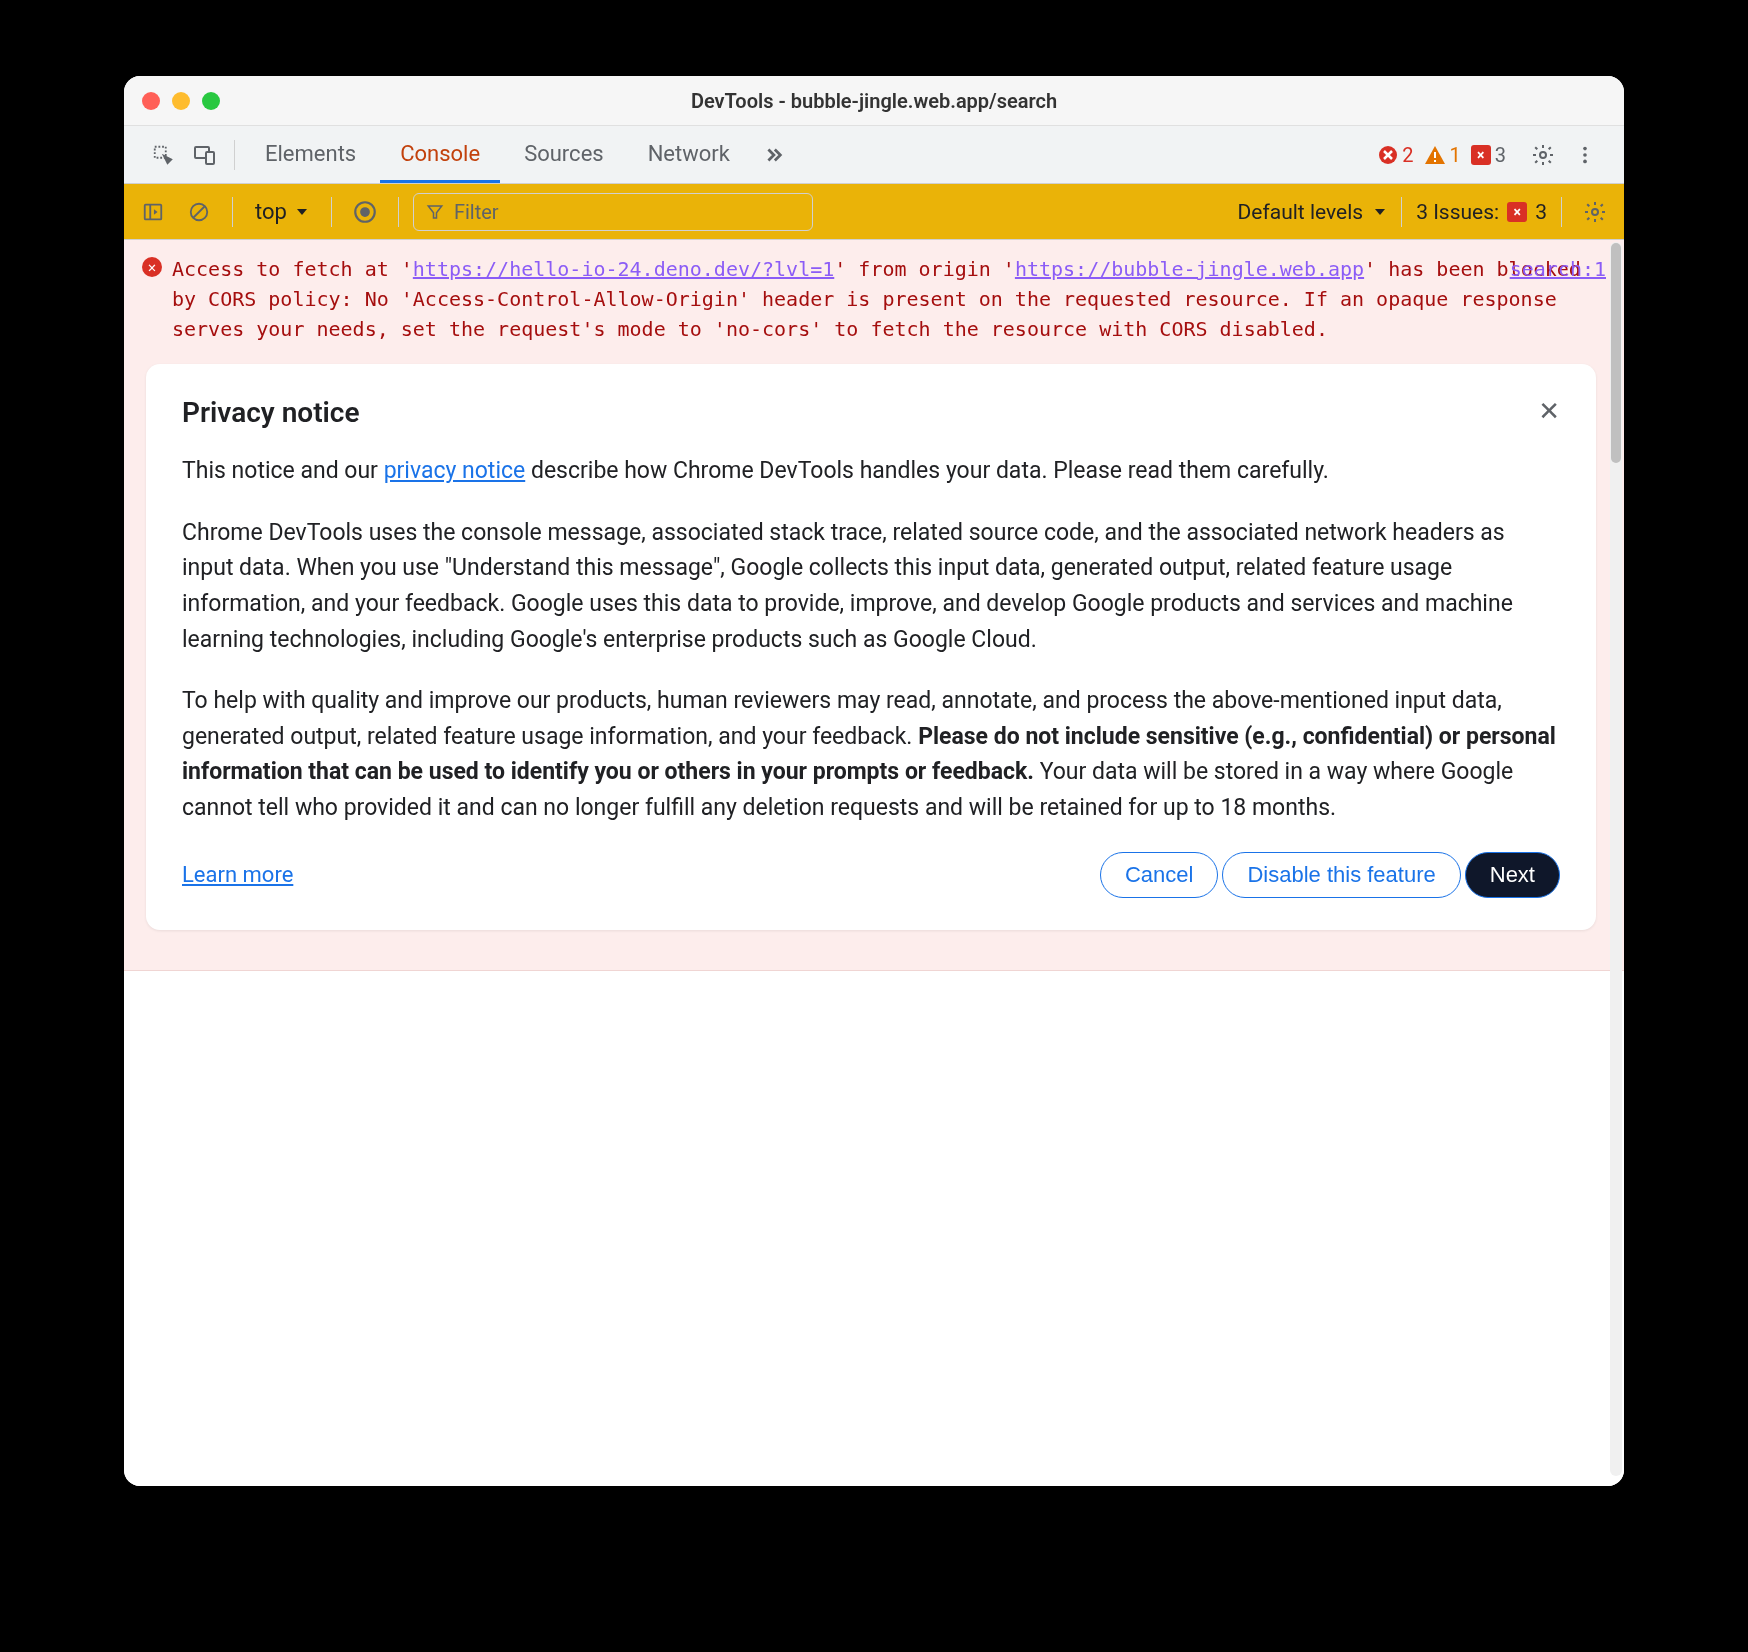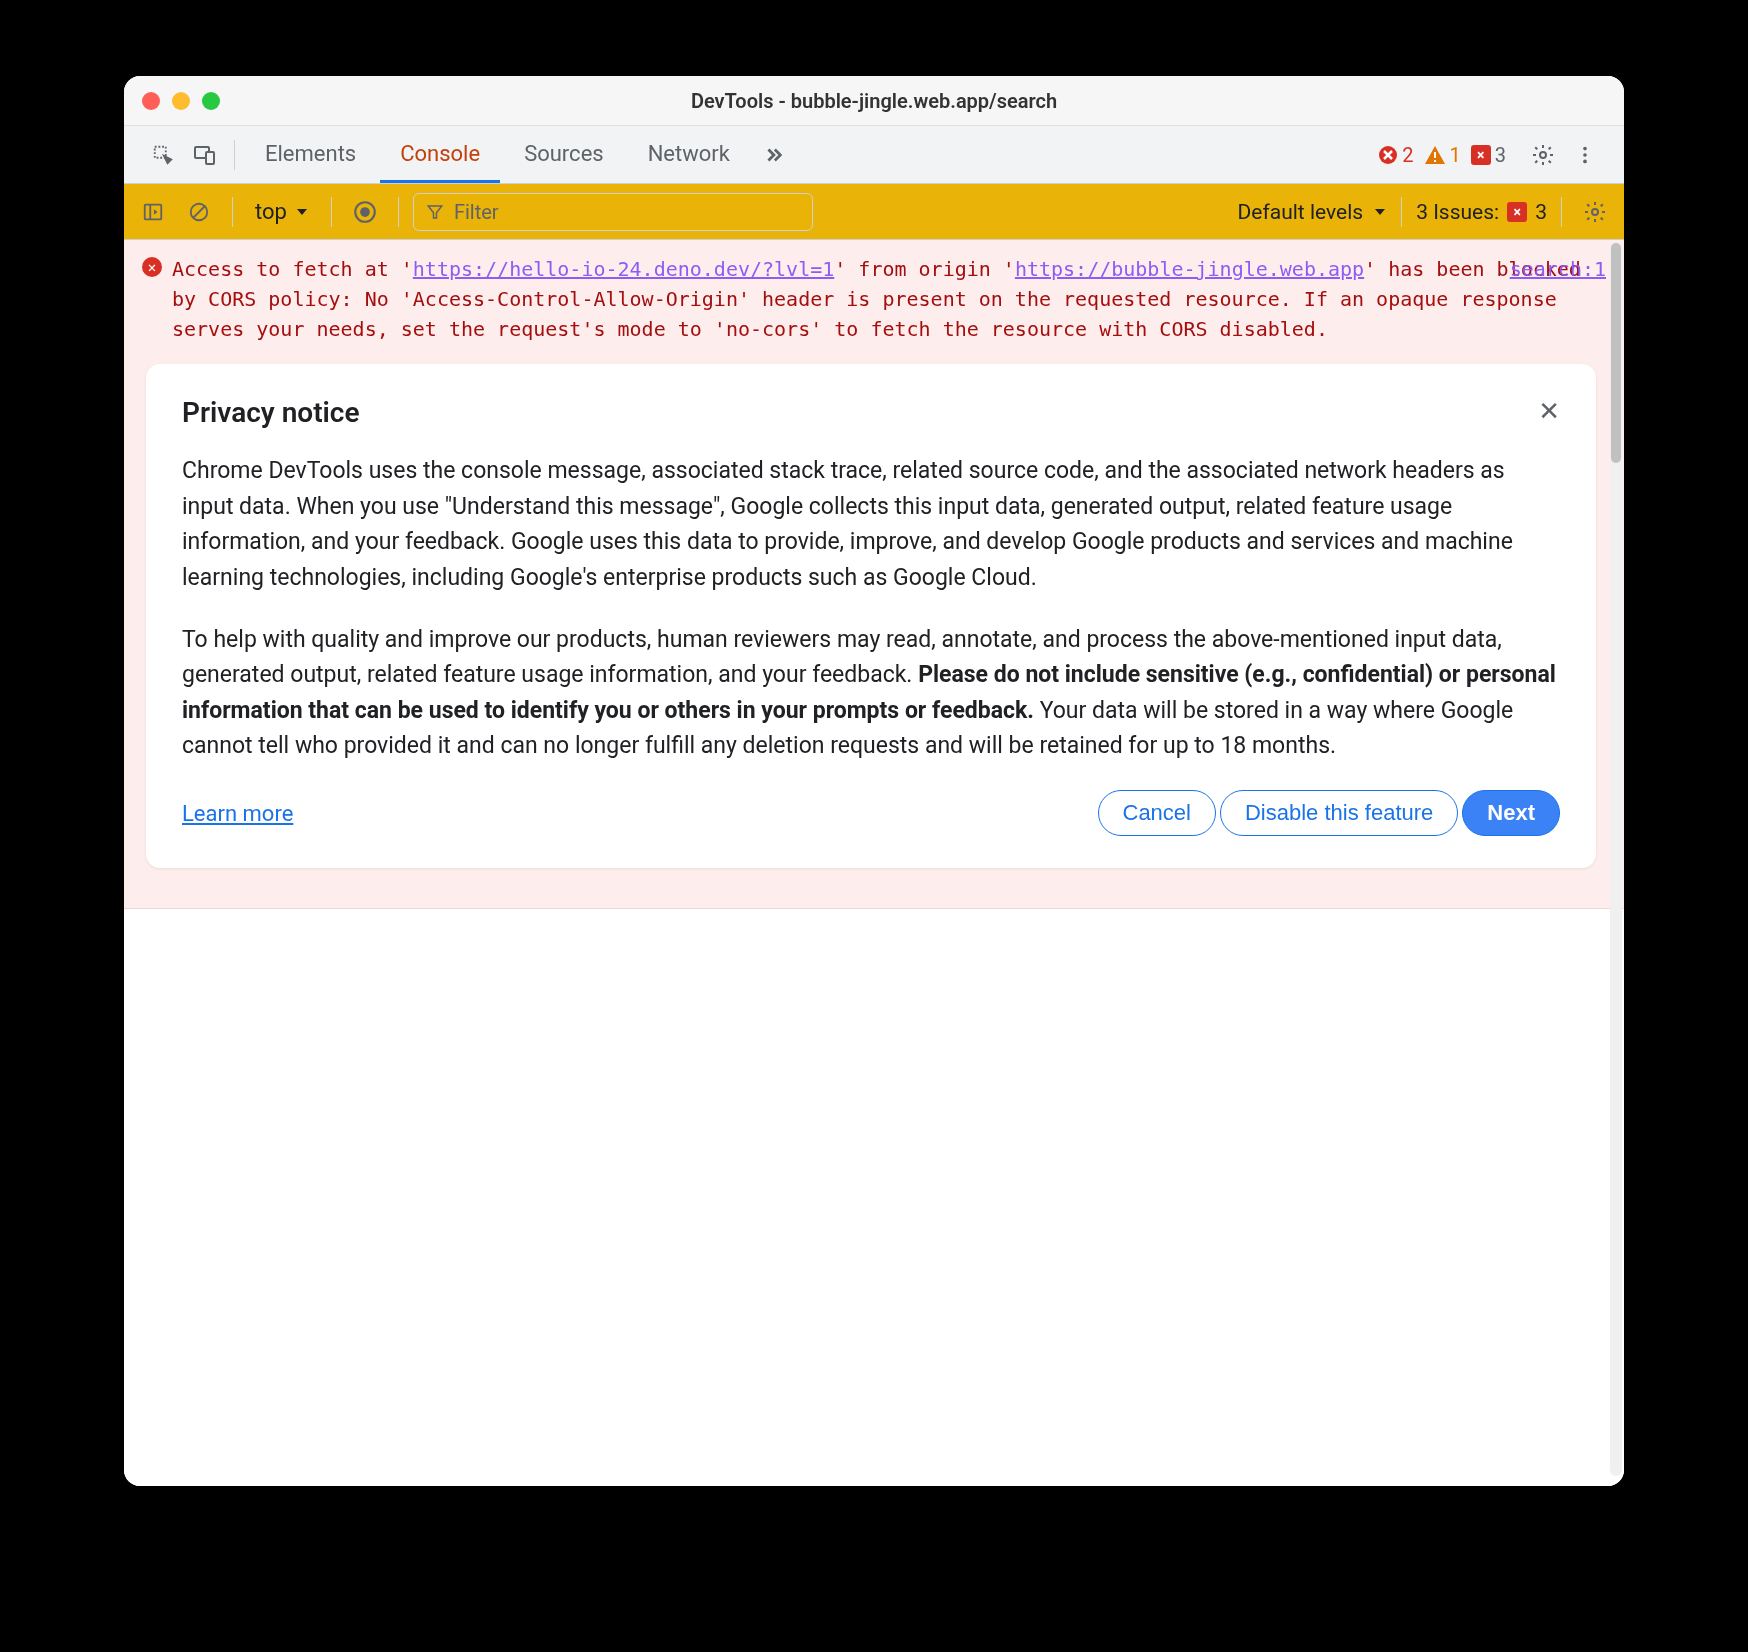--- a/index.html
+++ b/index.html
@@ -205,23 +205,22 @@
     padding: 0 24px;
     border-radius: 23px;
     font-size: 22px;
     border: 1px solid #1a73e8;
     background: #fff;
     color: #1a73e8;
     cursor: pointer;
     display:flex; align-items:center;
   }
   .btn.primary {
-    background: #3b82f6;
+    background: #0f172a;
     color: #fff;
-    font-weight: bold;
   }
   svg { display:block; }
 </style>
 </head>
 <body>
 
 <div class="window">
 
   <div class="titlebar">
     <div class="traffic-lights">
@@ -359,20 +358,23 @@
         <a class="error-source">search:1</a>
         <span>Access to fetch at '</span><a>https://hello-io-24.deno.dev/?lvl=1</a><span>' from origin '</span><a>https://bubble-jingle.web.app</a><span>' has been blocked by CORS policy: No 'Access-Control-Allow-Origin' header is present on the requested resource. If an opaque response serves your needs, set the request's mode to 'no-cors' to fetch the resource with CORS disabled.</span>
       </div>
 
       <div class="notice-card">
         <div class="notice-head">
           <div class="notice-title">Privacy notice</div>
           <div class="notice-close">✕</div>
         </div>
         <div class="notice-body">
+          <p>
+            <span>This notice and our </span><a href="#">privacy notice</a><span> describe how Chrome DevTools handles your data. Please read them carefully.</span>
+          </p>
           <p>Chrome DevTools uses the console message, associated stack trace, related source code, and the associated network headers as input data. When you use "Understand this message", Google collects this input data, generated output, related feature usage information, and your feedback. Google uses this data to provide, improve, and develop Google products and services and machine learning technologies, including Google's enterprise products such as Google Cloud.</p>
           <p>
             <span>To help with quality and improve our products, human reviewers may read, annotate, and process the above-mentioned input data, generated output, related feature usage information, and your feedback. </span><strong>Please do not include sensitive (e.g., confidential) or personal information that can be used to identify you or others in your prompts or feedback.</strong><span> Your data will be stored in a way where Google cannot tell who provided it and can no longer fulfill any deletion requests and will be retained for up to 18 months.</span>
           </p>
         </div>
         <div class="notice-footer">
           <a href="#" class="learn-more">Learn more</a>
           <div class="spacer"></div>
           <button class="btn">Cancel</button>
           <button class="btn">Disable this feature</button>

